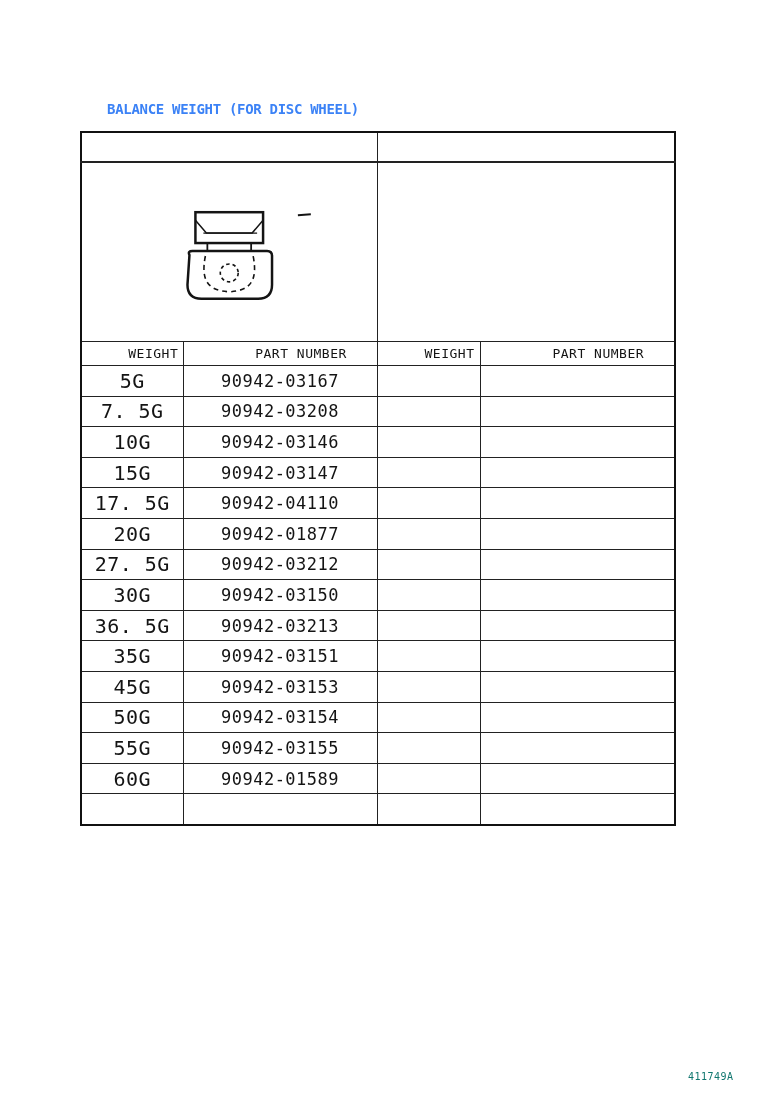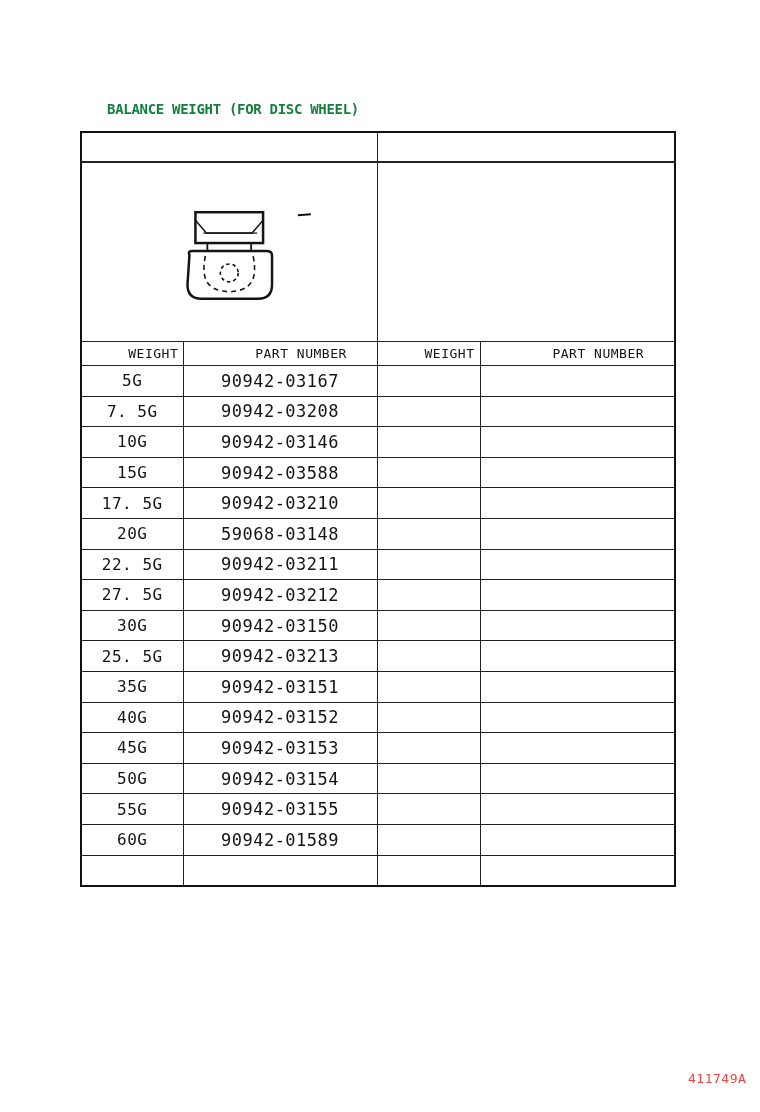--- a/index.html
+++ b/index.html
@@ -13,21 +13,21 @@
   }
   .page { position: absolute; inset: 0; }
 
   .doc-title {
     position: absolute;
     left: 107px; top: 101px;
     font-size: 14px;
     letter-spacing: -0.3px;
     font-weight: bold;
     white-space: pre;
-    color: #15803d;
+    color: #3b82f6;
   }
 
   table.parts-table {
     position: absolute;
     left: 80px; top: 131px;
     width: 596px;
     border-collapse: collapse;
     table-layout: fixed;
     border: 2px solid #111;
   }
@@ -43,36 +43,36 @@
   tr.header-row th {
     height: 23px;
     font-size: 13px;
     font-weight: normal;
     letter-spacing: 0.5px;
     white-space: pre;
     padding-left: 42px;
   }
   tr.data-row td { height: 29.6px; white-space: pre; }
   tr.data-row td.weight-cell {
-    font-size: 16px;
+    font-size: 20px;
     letter-spacing: 0.5px;
   }
   tr.data-row td.part-cell {
     font-size: 17px;
     font-weight: normal;
     letter-spacing: 0.5px;
   }
   .figure-wrap { width: 100%; height: 178px; display: block; }
 
   .footer-code {
     position: absolute;
     left: 688px; top: 1071px;
-    font-size: 13px;
-    letter-spacing: 0.5px;
-    color: #ef4444;
+    font-size: 10px;
+    letter-spacing: 0.5px;
+    color: #0f766e;
   }
 </style>
 </head>
 <body>
 
 <div class="page">
 
   <div class="doc-title">BALANCE WEIGHT (FOR DISC WHEEL)</div>
 
   <table class="parts-table">
@@ -132,73 +132,61 @@
         <td class="part-cell"></td>
       </tr>
       <tr class="data-row">
         <td class="weight-cell">10G</td>
         <td class="part-cell">90942-03146</td>
         <td class="weight-cell"></td>
         <td class="part-cell"></td>
       </tr>
       <tr class="data-row">
         <td class="weight-cell">15G</td>
-        <td class="part-cell">90942-03588</td>
+        <td class="part-cell">90942-03147</td>
         <td class="weight-cell"></td>
         <td class="part-cell"></td>
       </tr>
       <tr class="data-row">
         <td class="weight-cell">17. 5G</td>
-        <td class="part-cell">90942-03210</td>
+        <td class="part-cell">90942-04110</td>
         <td class="weight-cell"></td>
         <td class="part-cell"></td>
       </tr>
       <tr class="data-row">
         <td class="weight-cell">20G</td>
-        <td class="part-cell">59068-03148</td>
-        <td class="weight-cell"></td>
-        <td class="part-cell"></td>
-      </tr>
-      <tr class="data-row">
-        <td class="weight-cell">22. 5G</td>
-        <td class="part-cell">90942-03211</td>
+        <td class="part-cell">90942-01877</td>
         <td class="weight-cell"></td>
         <td class="part-cell"></td>
       </tr>
       <tr class="data-row">
         <td class="weight-cell">27. 5G</td>
         <td class="part-cell">90942-03212</td>
         <td class="weight-cell"></td>
         <td class="part-cell"></td>
       </tr>
       <tr class="data-row">
         <td class="weight-cell">30G</td>
         <td class="part-cell">90942-03150</td>
         <td class="weight-cell"></td>
         <td class="part-cell"></td>
       </tr>
       <tr class="data-row">
-        <td class="weight-cell">25. 5G</td>
+        <td class="weight-cell">36. 5G</td>
         <td class="part-cell">90942-03213</td>
         <td class="weight-cell"></td>
         <td class="part-cell"></td>
       </tr>
       <tr class="data-row">
         <td class="weight-cell">35G</td>
         <td class="part-cell">90942-03151</td>
         <td class="weight-cell"></td>
         <td class="part-cell"></td>
       </tr>
       <tr class="data-row">
-        <td class="weight-cell">40G</td>
-        <td class="part-cell">90942-03152</td>
-        <td class="weight-cell"></td>
-        <td class="part-cell"></td>
-      </tr>
-      <tr class="data-row">
         <td class="weight-cell">45G</td>
         <td class="part-cell">90942-03153</td>
         <td class="weight-cell"></td>
         <td class="part-cell"></td>
       </tr>
       <tr class="data-row">
         <td class="weight-cell">50G</td>
         <td class="part-cell">90942-03154</td>
         <td class="weight-cell"></td>
         <td class="part-cell"></td>

